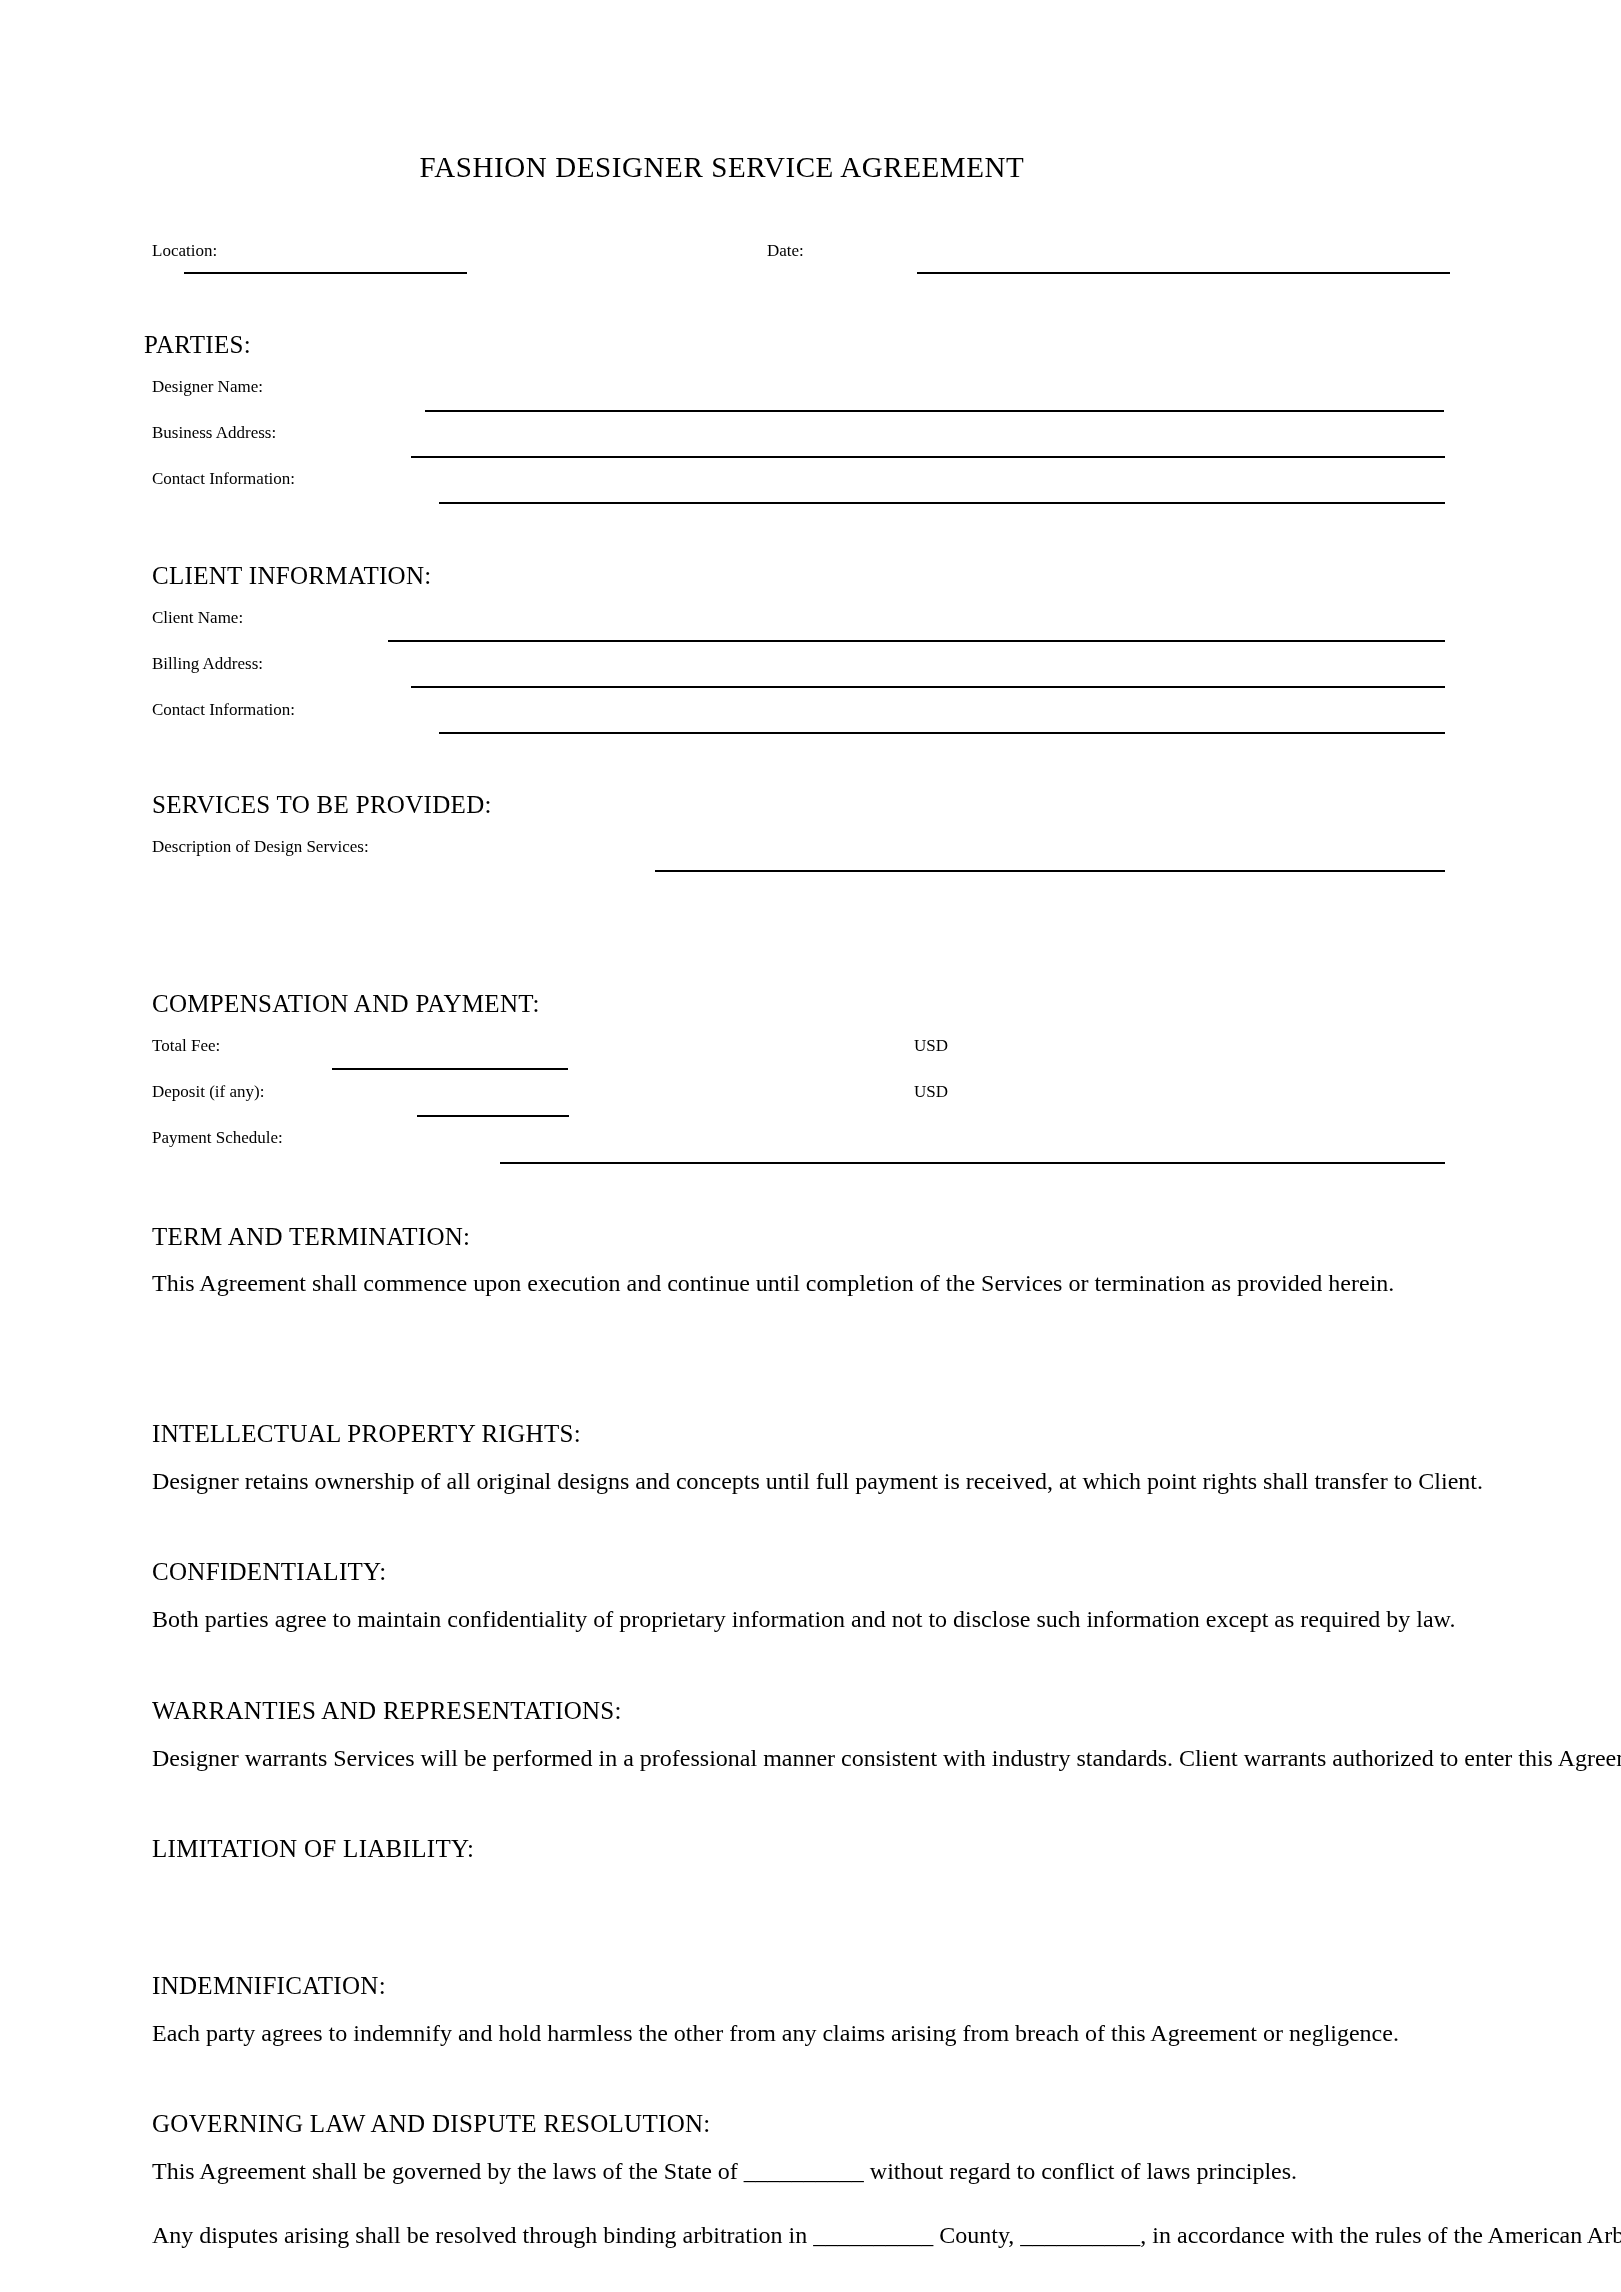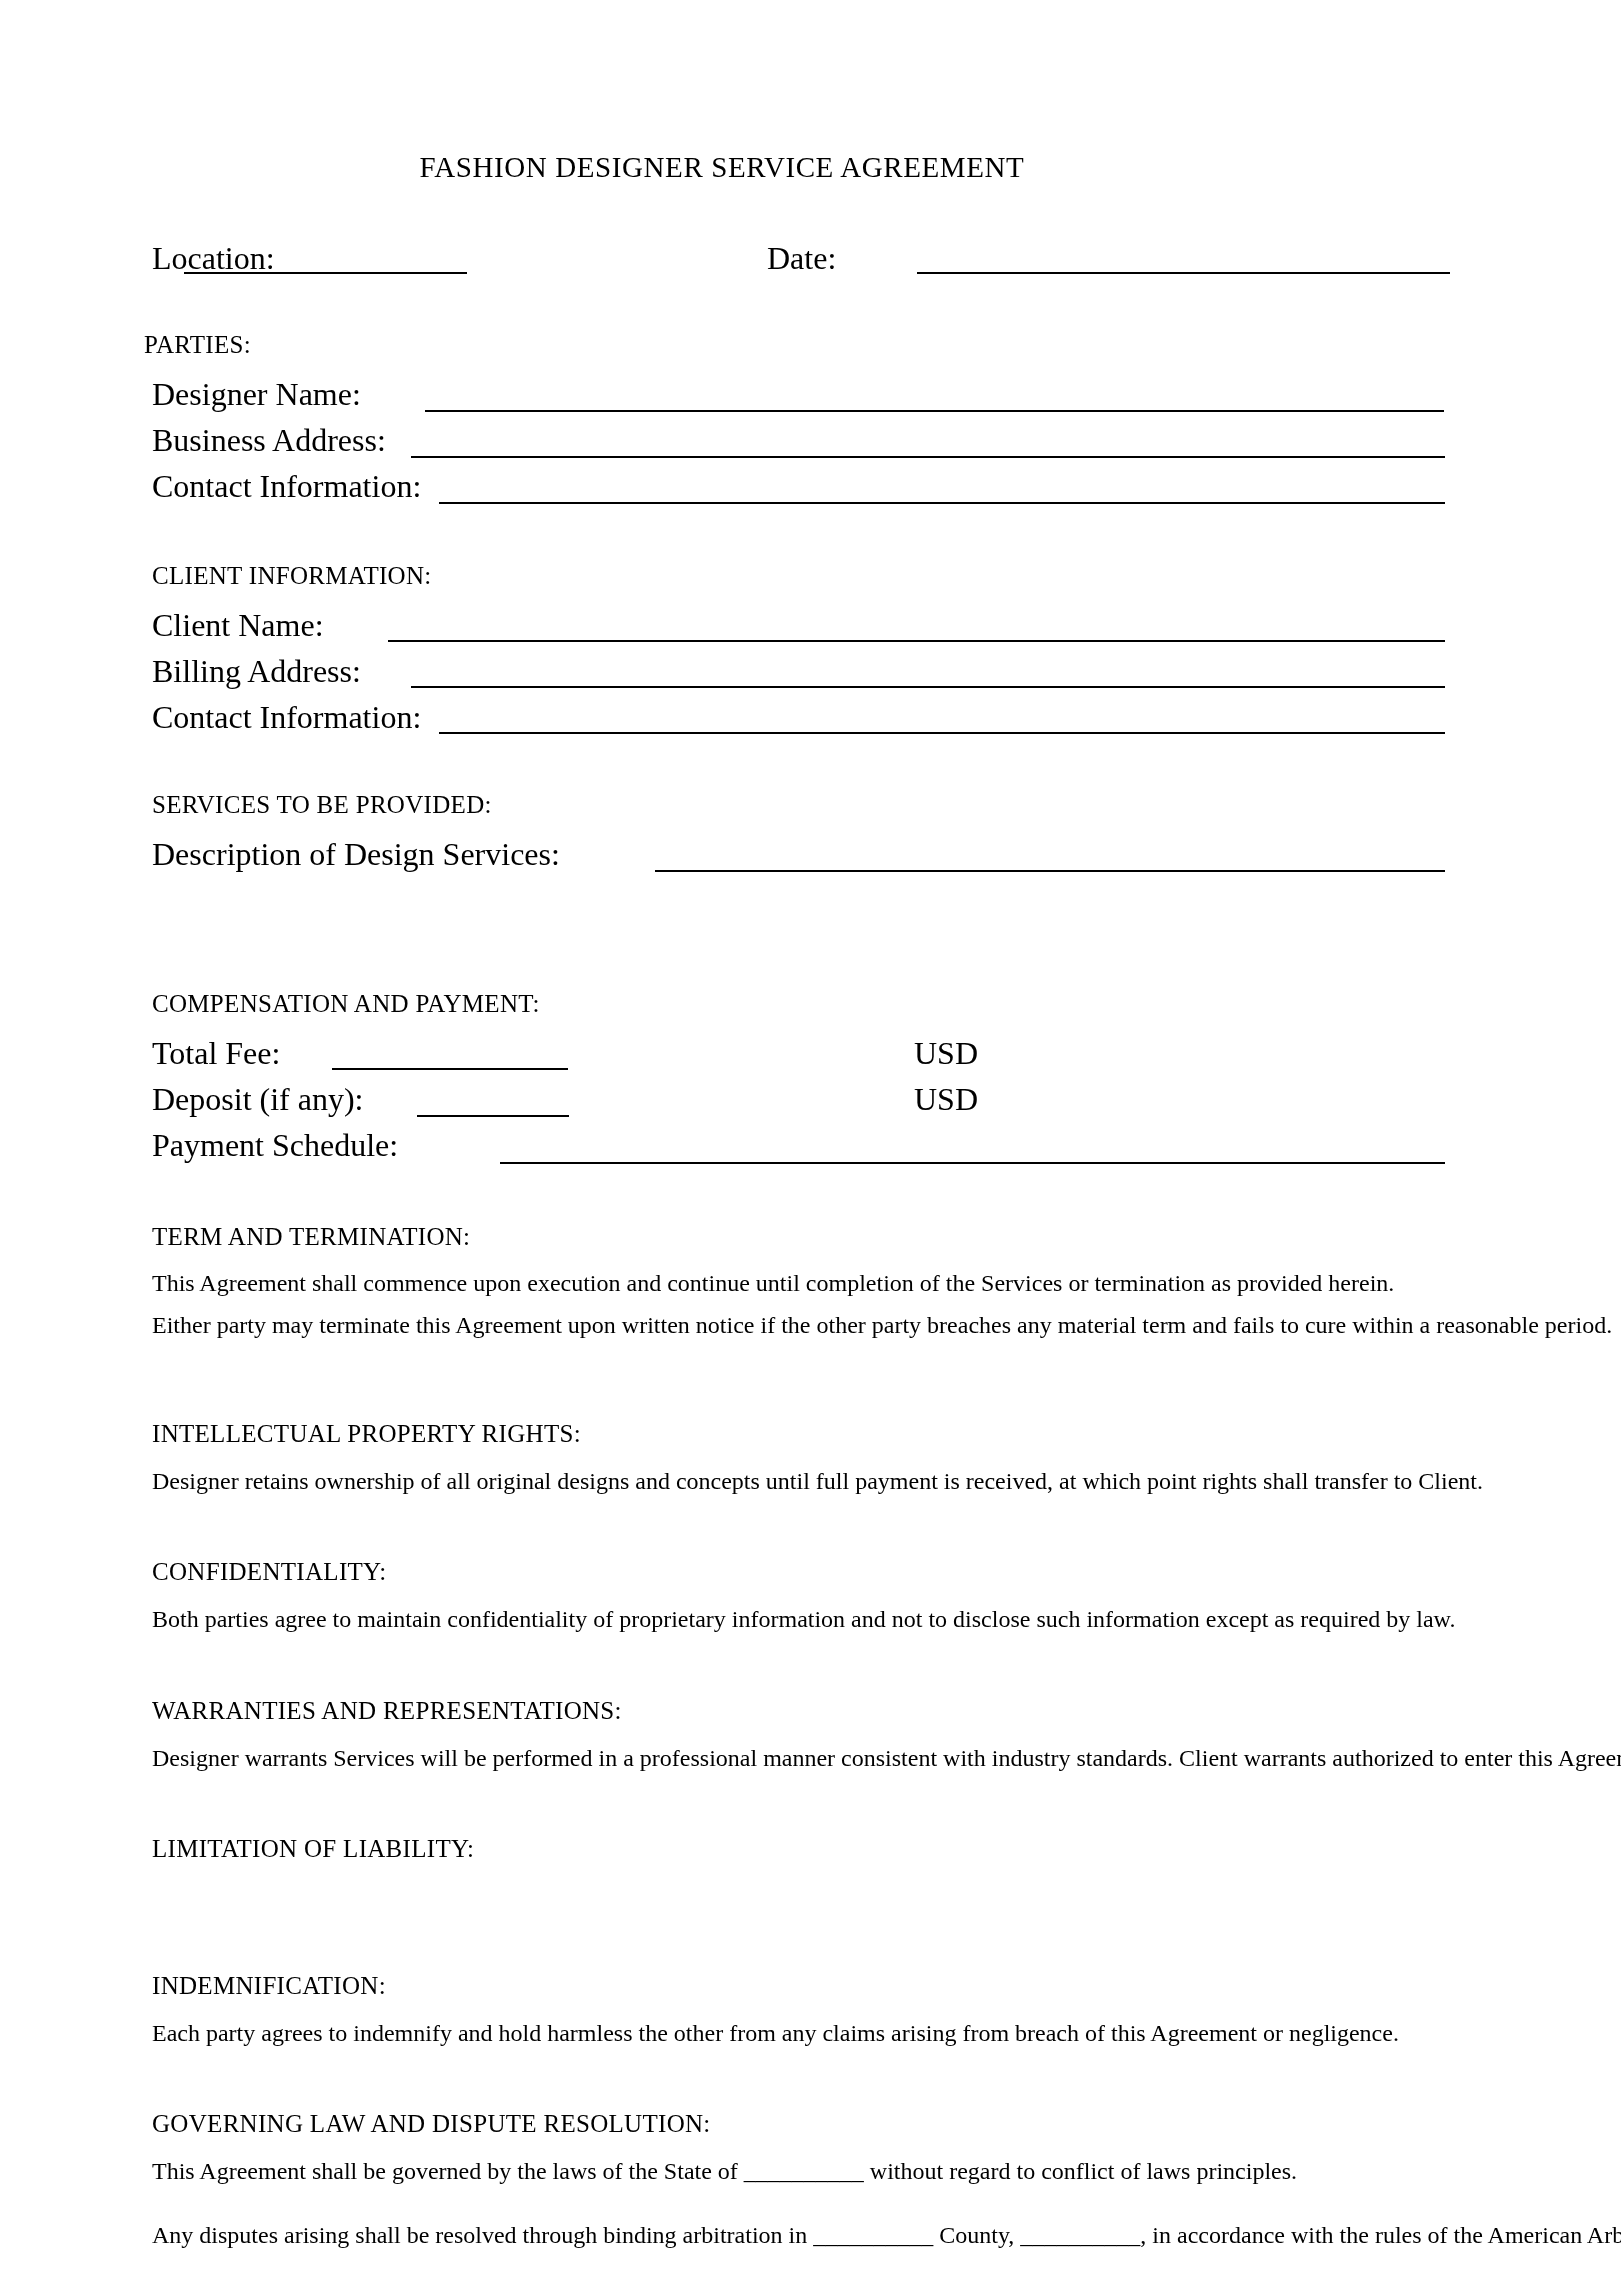--- a/index.html
+++ b/index.html
@@ -36,21 +36,21 @@
     font-size: 29px;
     letter-spacing: 0.6px;
     white-space: nowrap;
     margin-top: 35px;
   }
 
   
   .t {
     position: absolute;
     white-space: nowrap;
-    font-size: 32px;
+    font-size: 17px;
     line-height: 1;
   }
   .section-head {
     font-size: 25px;
     letter-spacing: 0.3px;
   }
   .body-line {
     font-size: 24px;
   }
 
@@ -109,21 +109,20 @@
 
   <div class="t" style="left:152px; top:1083px;">Deposit (if any):</div>
   <div class="rule" style="left:417px; top:1115px; width:152px;"></div>
   <div class="t" style="left:914px; top:1083px;">USD</div>
 
   <div class="t" style="left:152px; top:1129px;">Payment Schedule:</div>
   <div class="rule" style="left:500px; top:1162px; width:945px;"></div>
 
   <div class="t section-head" style="left:152px; top:1224px;">TERM AND TERMINATION:</div>
   <div class="t body-line" style="left:152px; top:1271px;">This Agreement shall commence upon execution and continue until completion of the Services or termination as provided herein.</div>
-  <div class="t body-line" style="left:152px; top:1313px;">Either party may terminate this Agreement upon written notice if the other party breaches any material term and fails to cure within a reasonable period.</div>
 
   <div class="t section-head" style="left:152px; top:1421px;">INTELLECTUAL PROPERTY RIGHTS:</div>
   <div class="t body-line" style="left:152px; top:1469px;">Designer retains ownership of all original designs and concepts until full payment is received, at which point rights shall transfer to Client.</div>
 
   <div class="t section-head" style="left:152px; top:1559px;">CONFIDENTIALITY:</div>
   <div class="t body-line" style="left:152px; top:1607px;">Both parties agree to maintain confidentiality of proprietary information and not to disclose such information except as required by law.</div>
 
   <div class="t section-head" style="left:152px; top:1698px;">WARRANTIES AND REPRESENTATIONS:</div>
   <div class="t body-line" style="left:152px; top:1746px;">Designer warrants Services will be performed in a professional manner consistent with industry standards. Client warrants authorized to enter this Agreement.</div>
 

